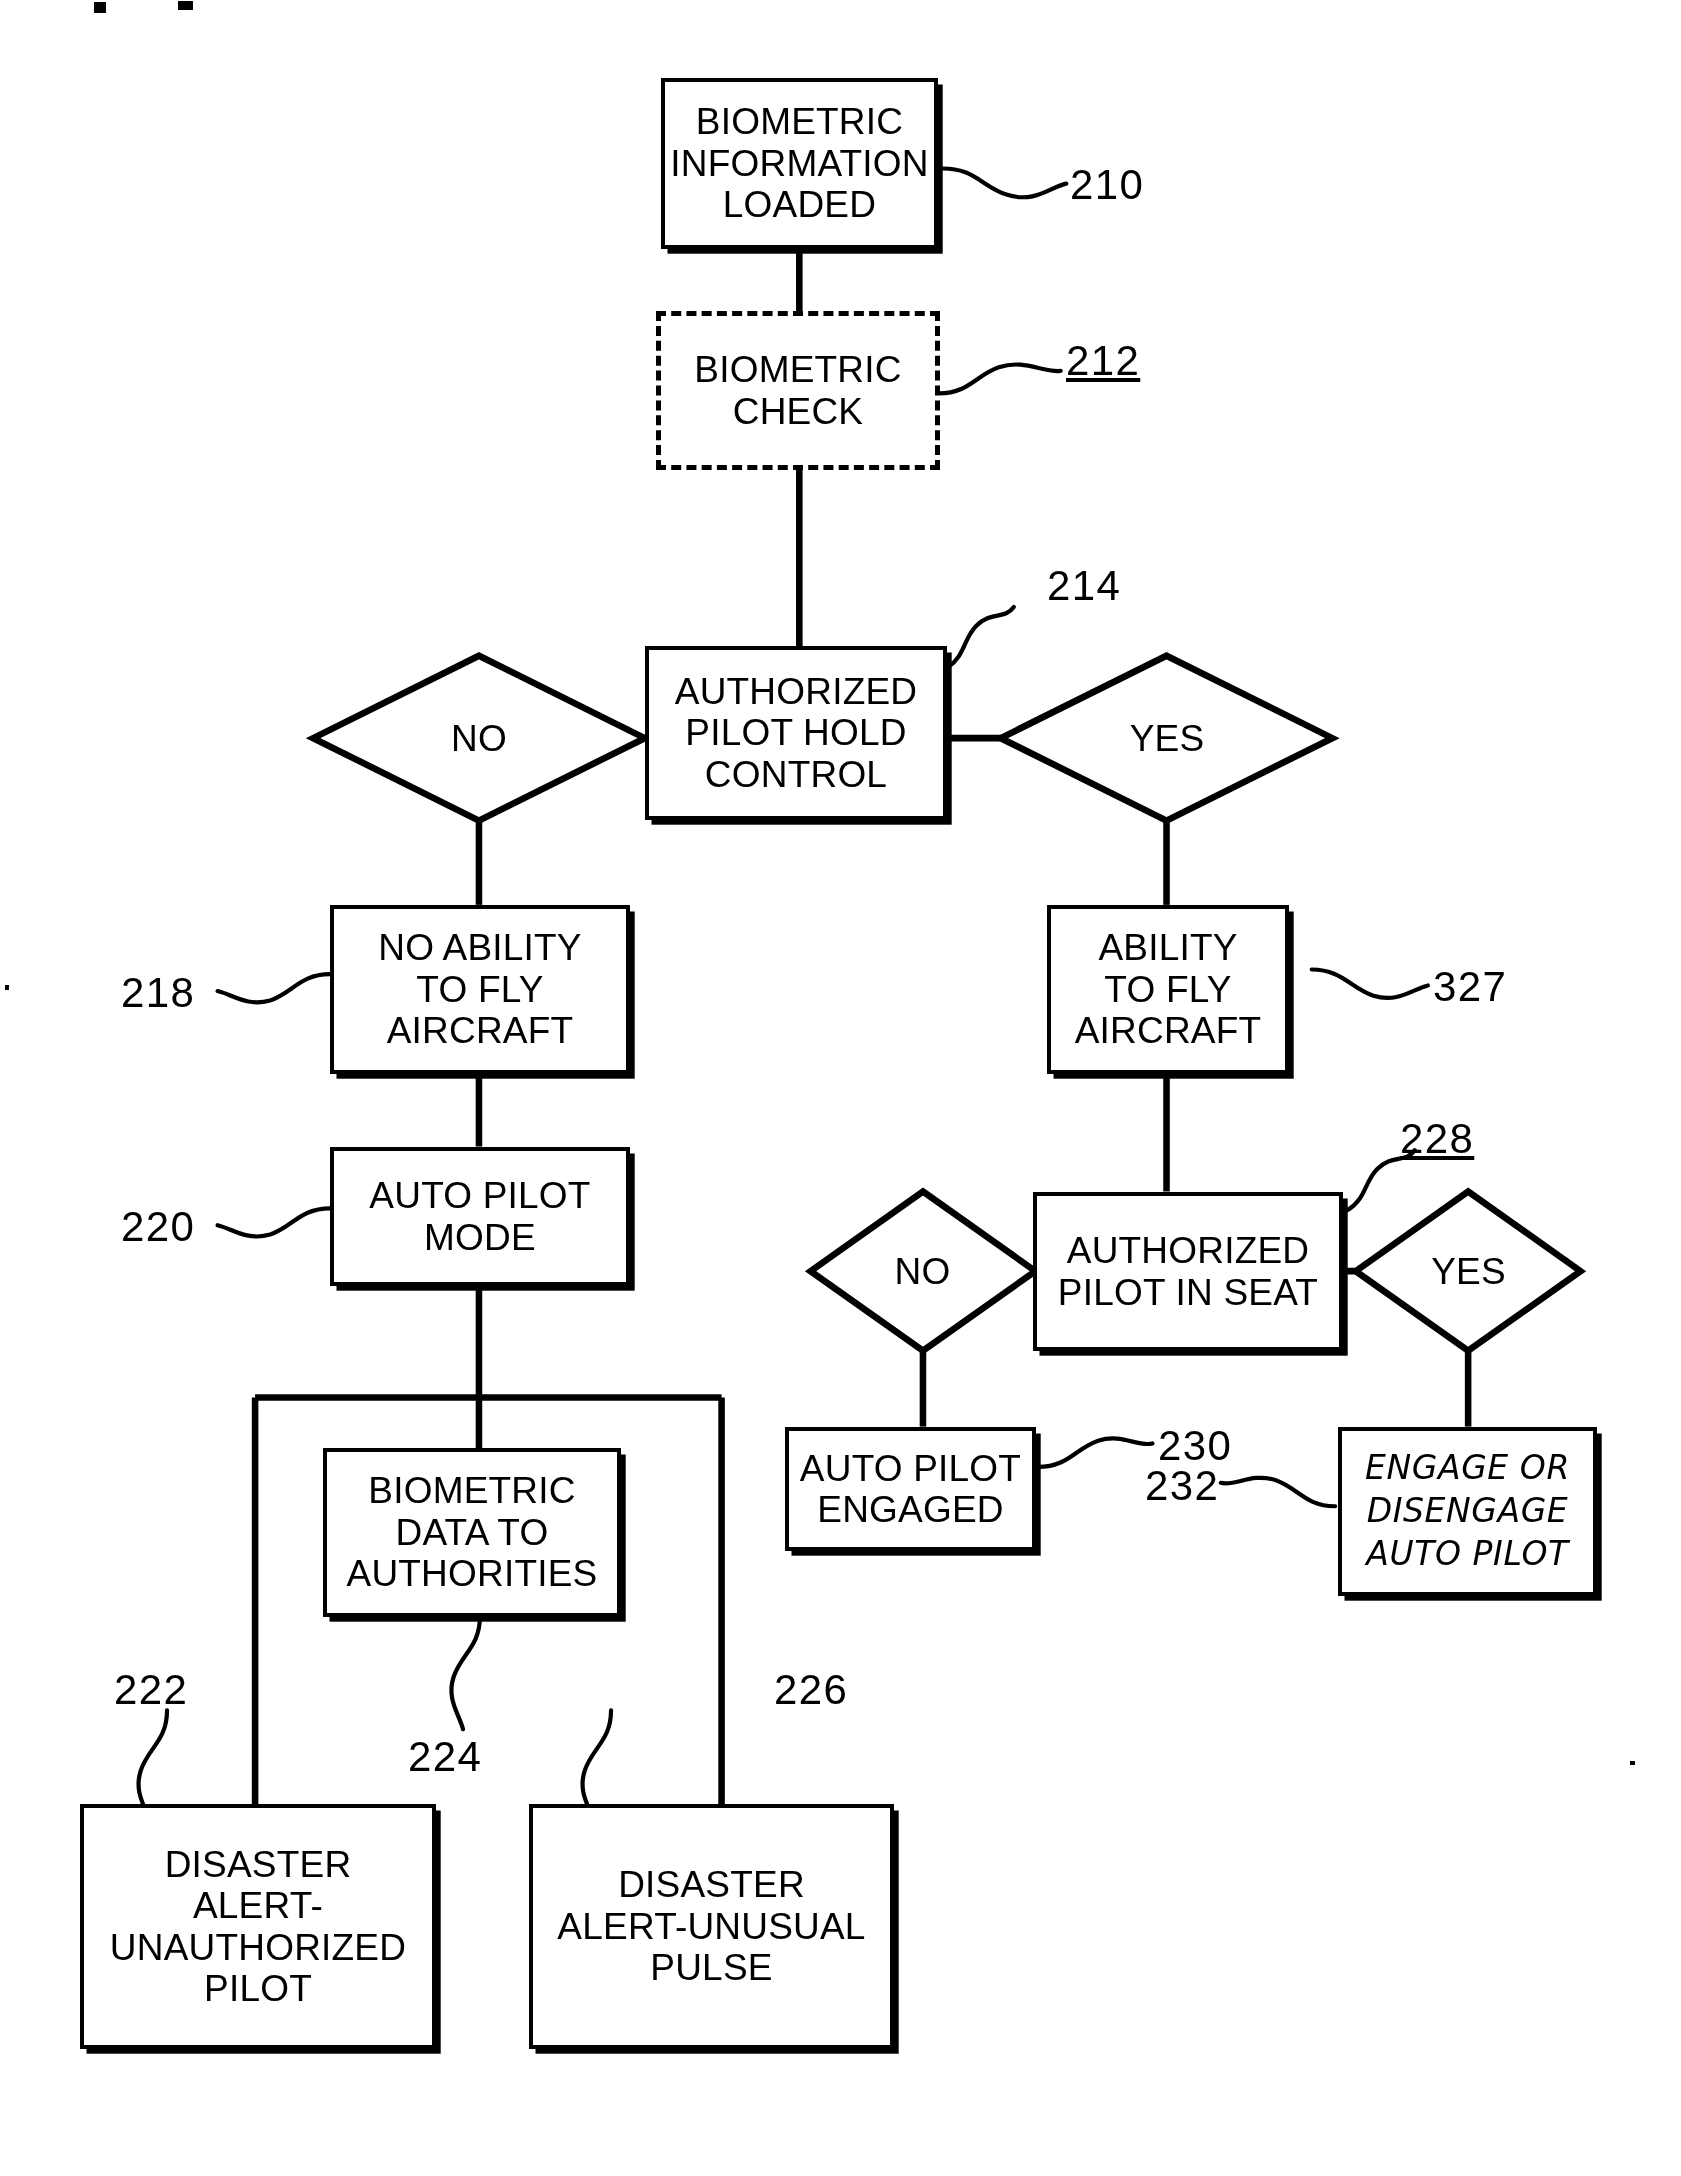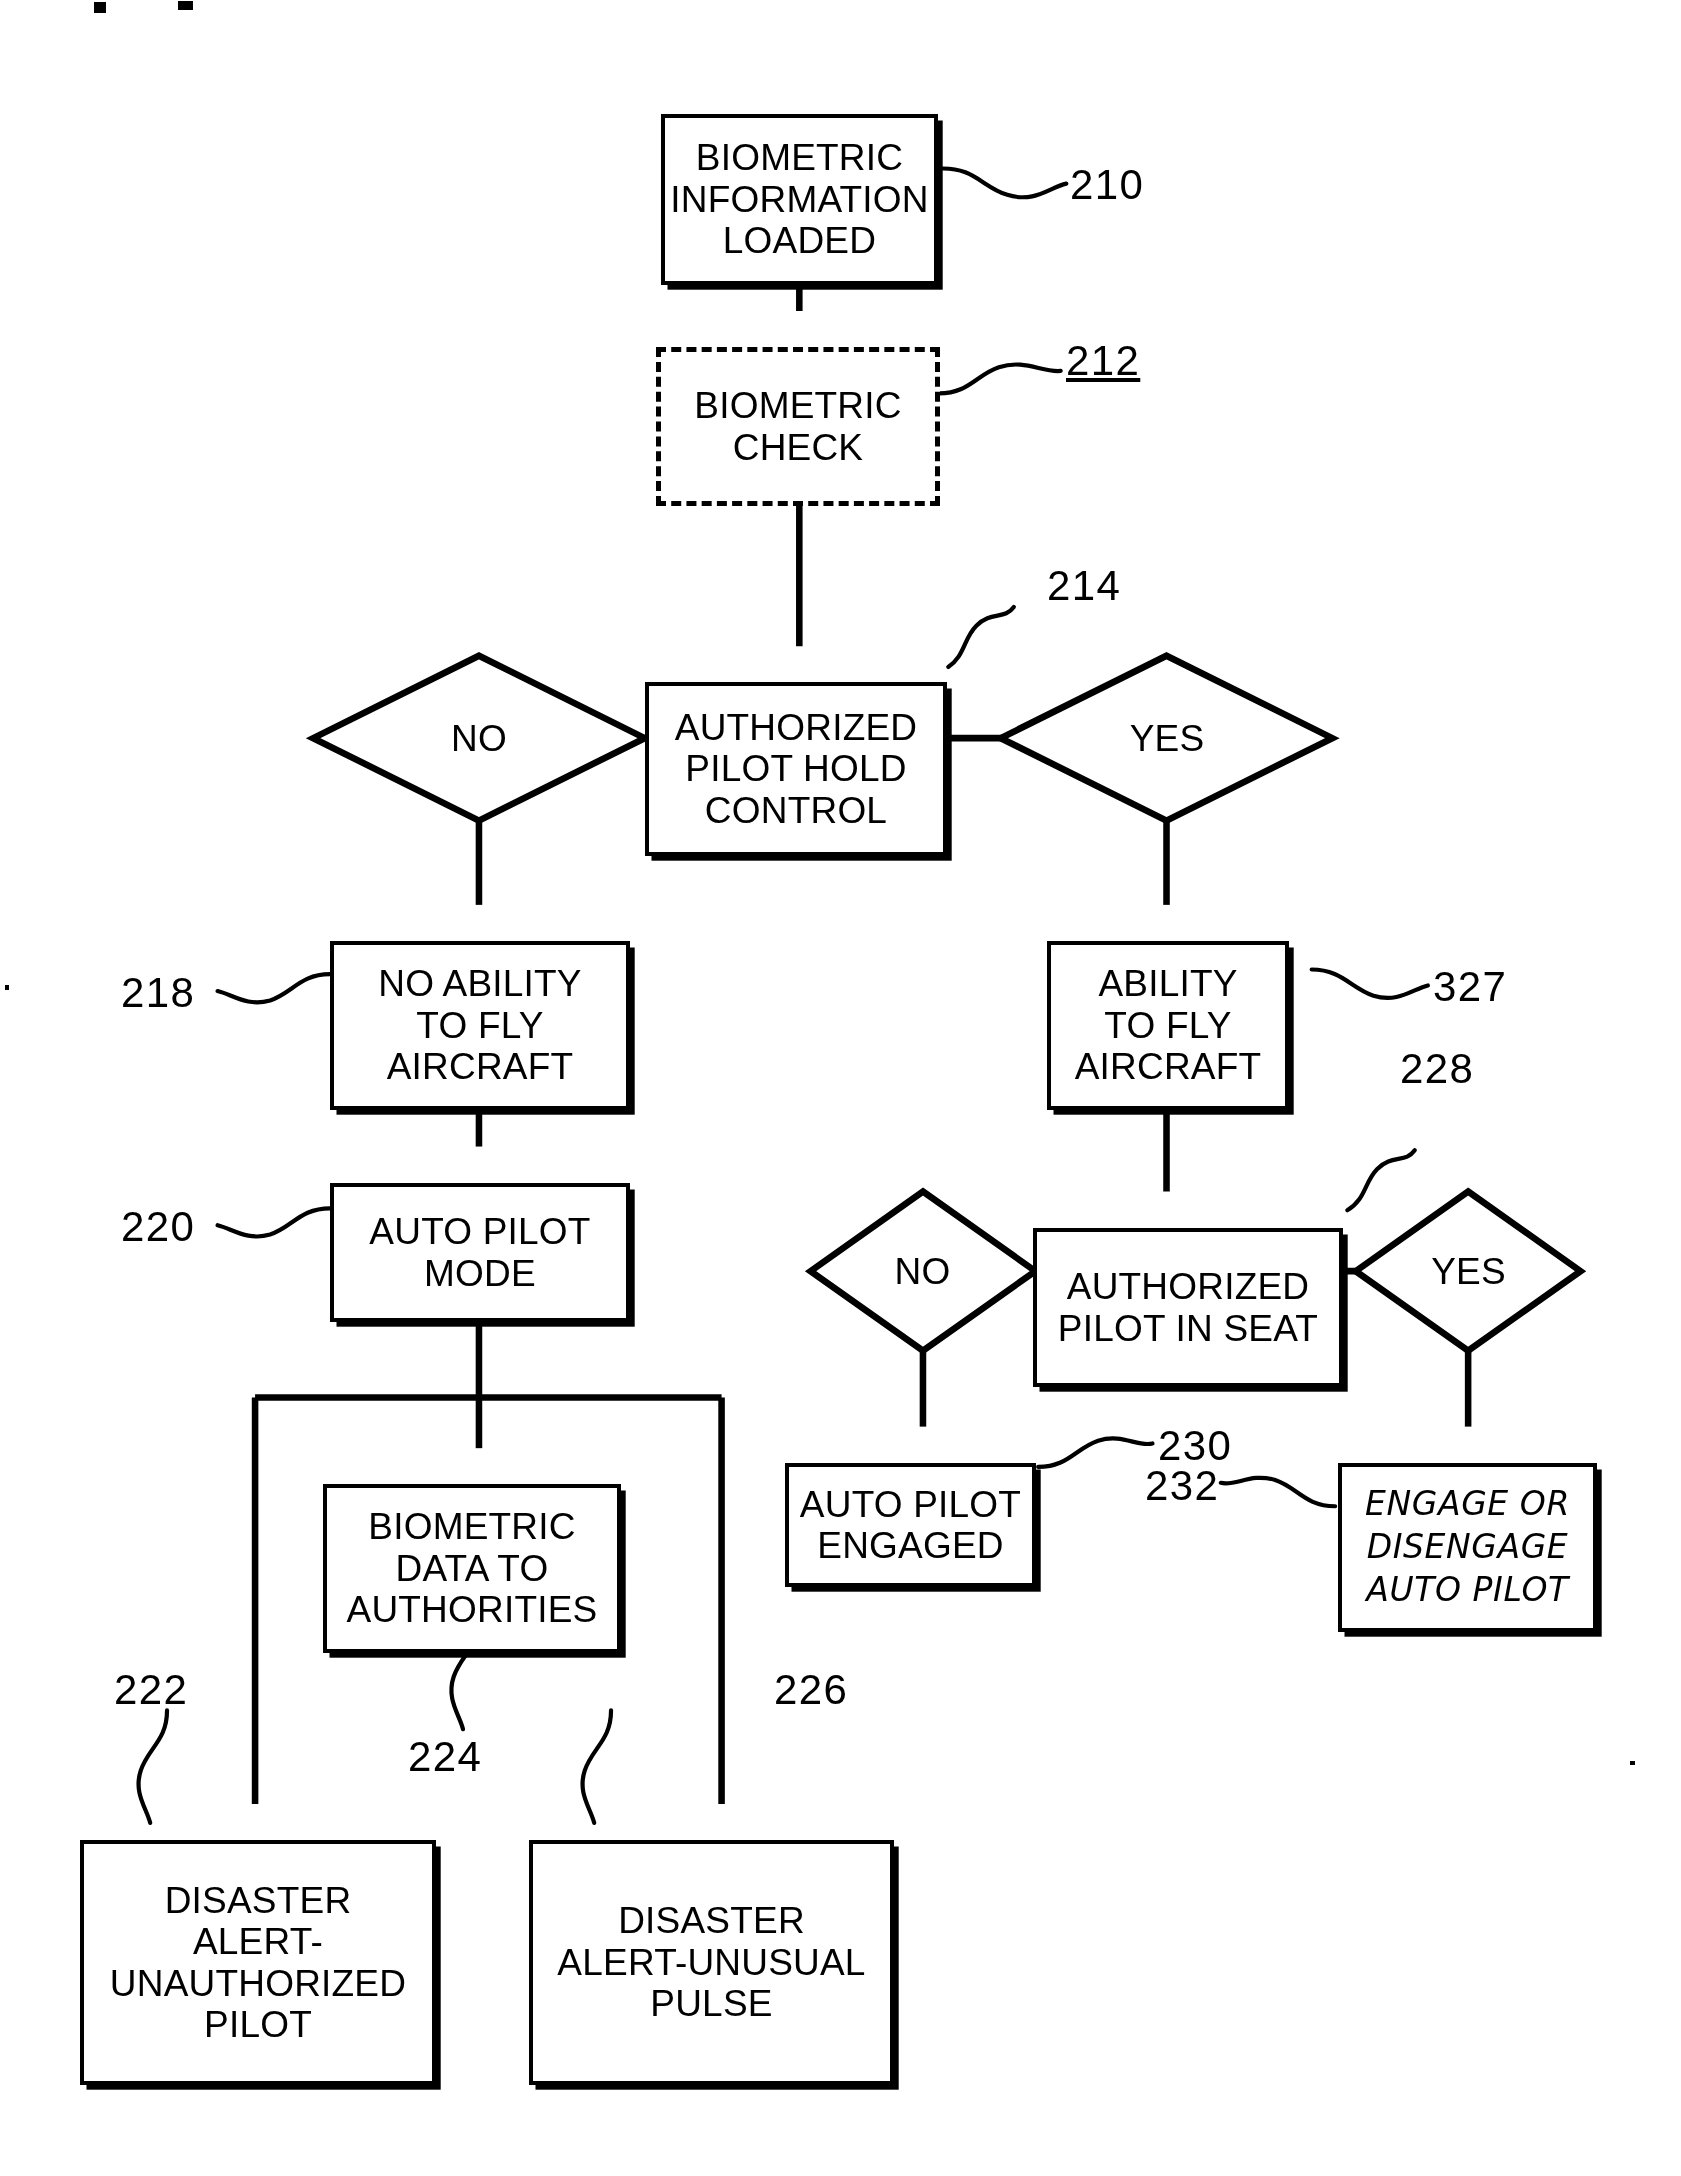--- a/index.html
+++ b/index.html
@@ -30,21 +30,20 @@
   
   .node {
     position: absolute;
     box-sizing: border-box;
     background: #ffffff;
     display: flex;
     align-items: center;
     justify-content: center;
     text-align: center;
     z-index: 5;
-    margin-top: 36px;
   }
   .node.solid {
     border: 4.7px solid #000000;
     
     box-shadow: 5.6px 5.6px 0 -0.9px #000000;
   }
   .node.dashed {
     border: 5.6px dashed #000000;
     box-shadow: none;
   }
@@ -258,18 +257,18 @@
 
   <div class="ref" style="left:1070px; top:161px;">210</div>
   <div class="ref" style="left:1066px; top:337px;text-decoration:underline;">212</div>
   <div class="ref" style="left:1001px; top:562px;margin-left:46px;">214</div>
   <div class="ref" style="left:1433px; top:963px;">327</div>
   <div class="ref" style="left:121px;  top:969px;">218</div>
   <div class="ref" style="left:121px;  top:1203px;">220</div>
   <div class="ref" style="left:114px;  top:1666px;">222</div>
   <div class="ref" style="left:408px;  top:1733px;">224</div>
   <div class="ref" style="left:774px;  top:1666px;">226</div>
-  <div class="ref" style="left:1400px; top:1045px;">228</div>
+  <div class="ref" style="left:1400px; top:1115px;text-decoration:underline;">228</div>
   <div class="ref" style="left:1158px; top:1422px;">230</div>
   <div class="ref" style="left:1145px; top:1462px;">232</div>
 
 </div>
 
 
 </body></html>

